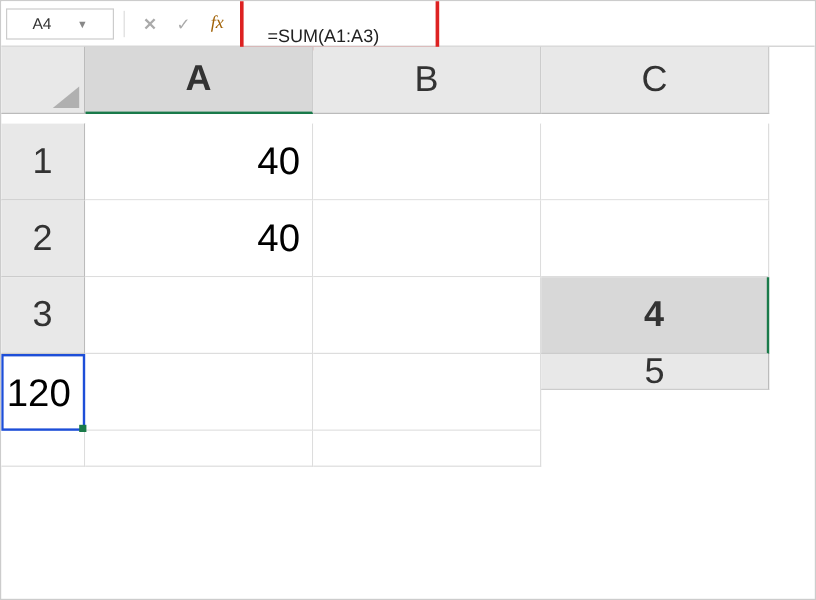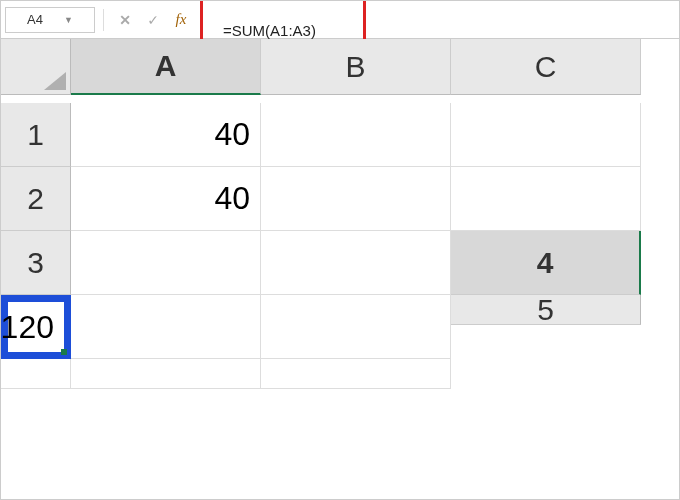--- a/index.html
+++ b/index.html
@@ -132,21 +132,21 @@
       border-bottom: 1px solid #ddd;
       display: flex;
       align-items: center;
       justify-content: flex-end;
       padding-right: 10px;
       font-size: 32px;
       color: #000;
       background: #fff;
     }
     .cell.active {
-      border: 7px solid #1d4ed8;
+      border: 2px solid #1d4ed8;
       position: relative;
     }
     .cell.active::after {
       content: '';
       position: absolute;
       right: -3px;
       bottom: -3px;
       width: 6px;
       height: 6px;
       background: #1a7a4a;

